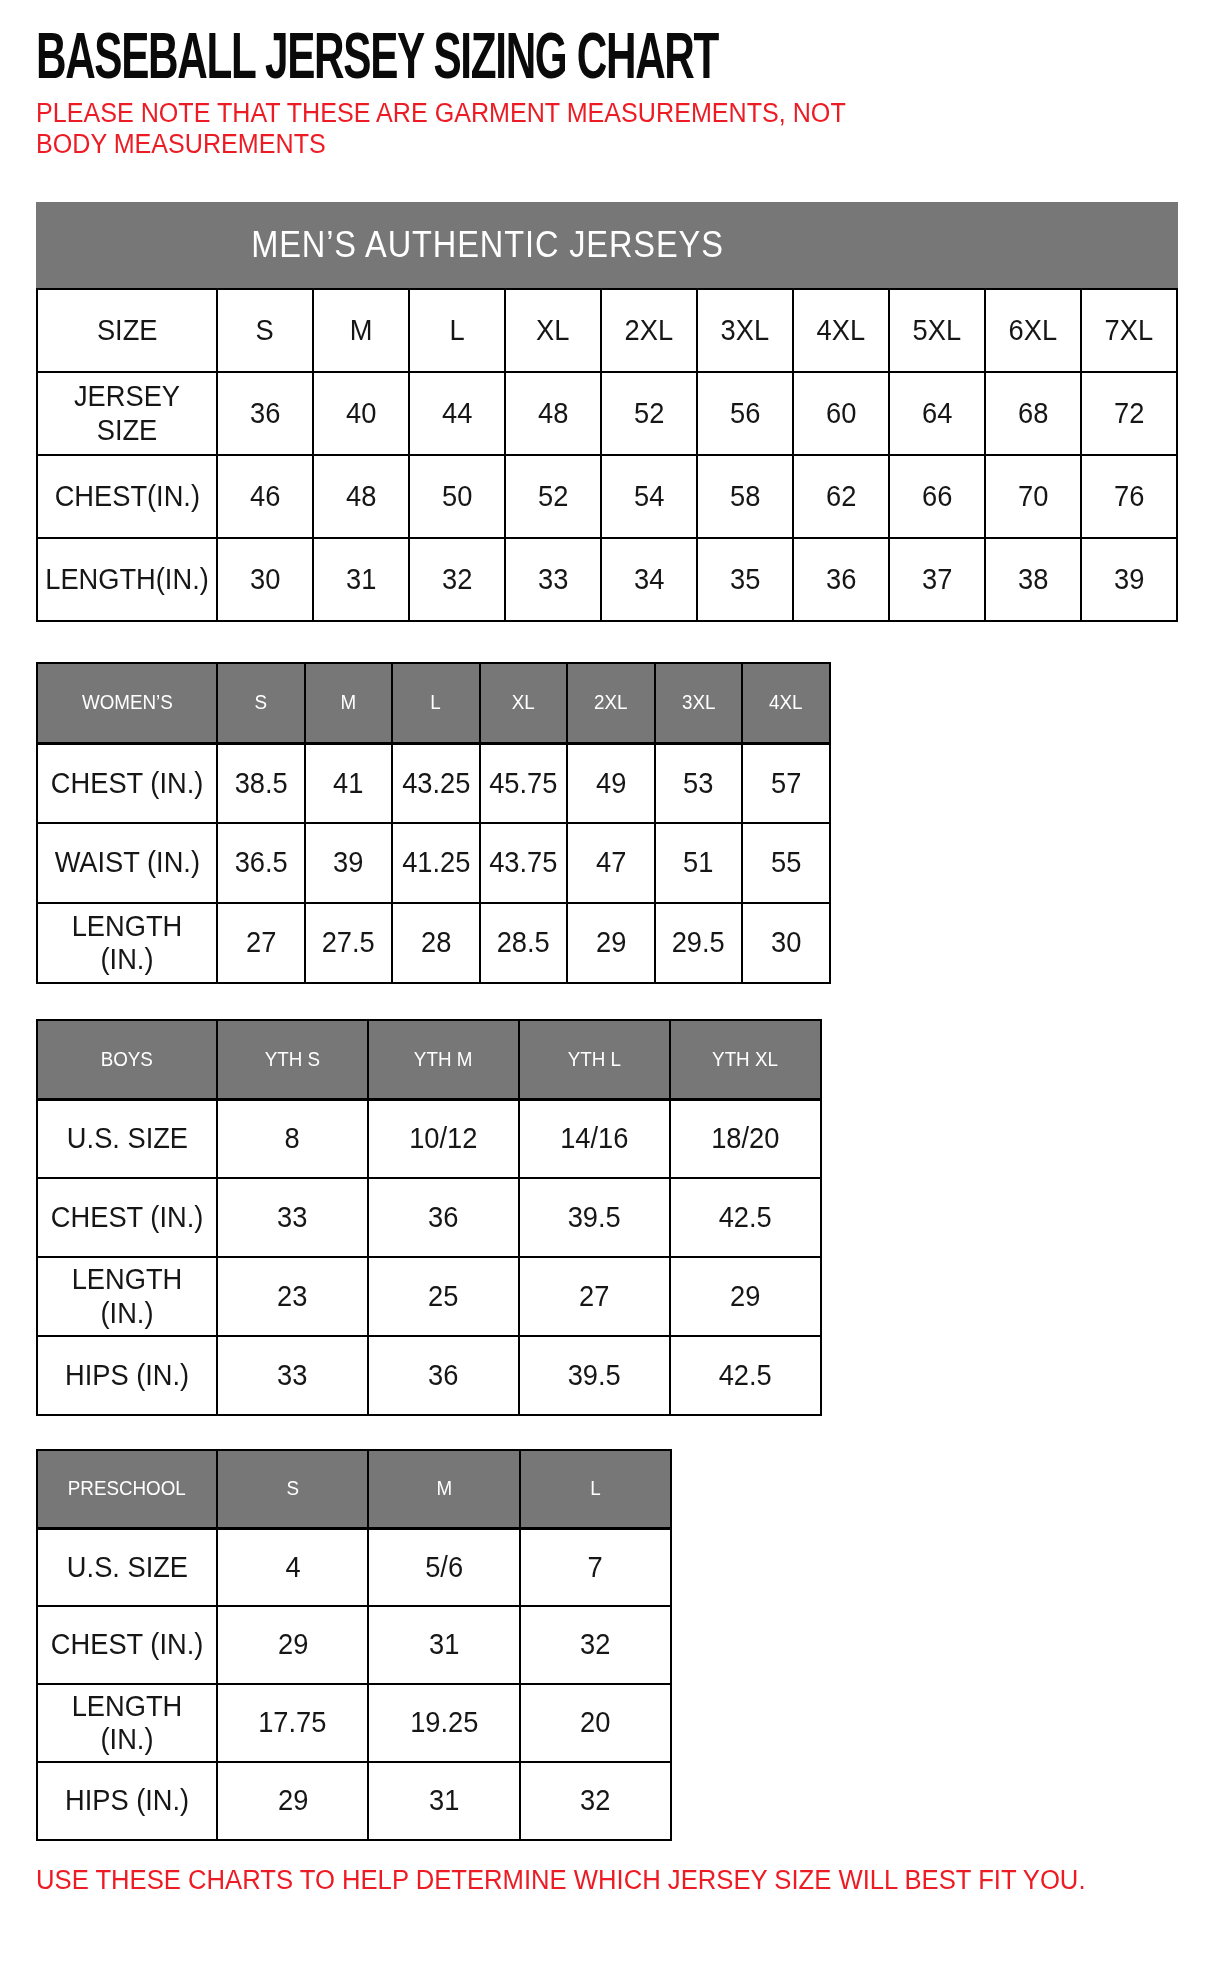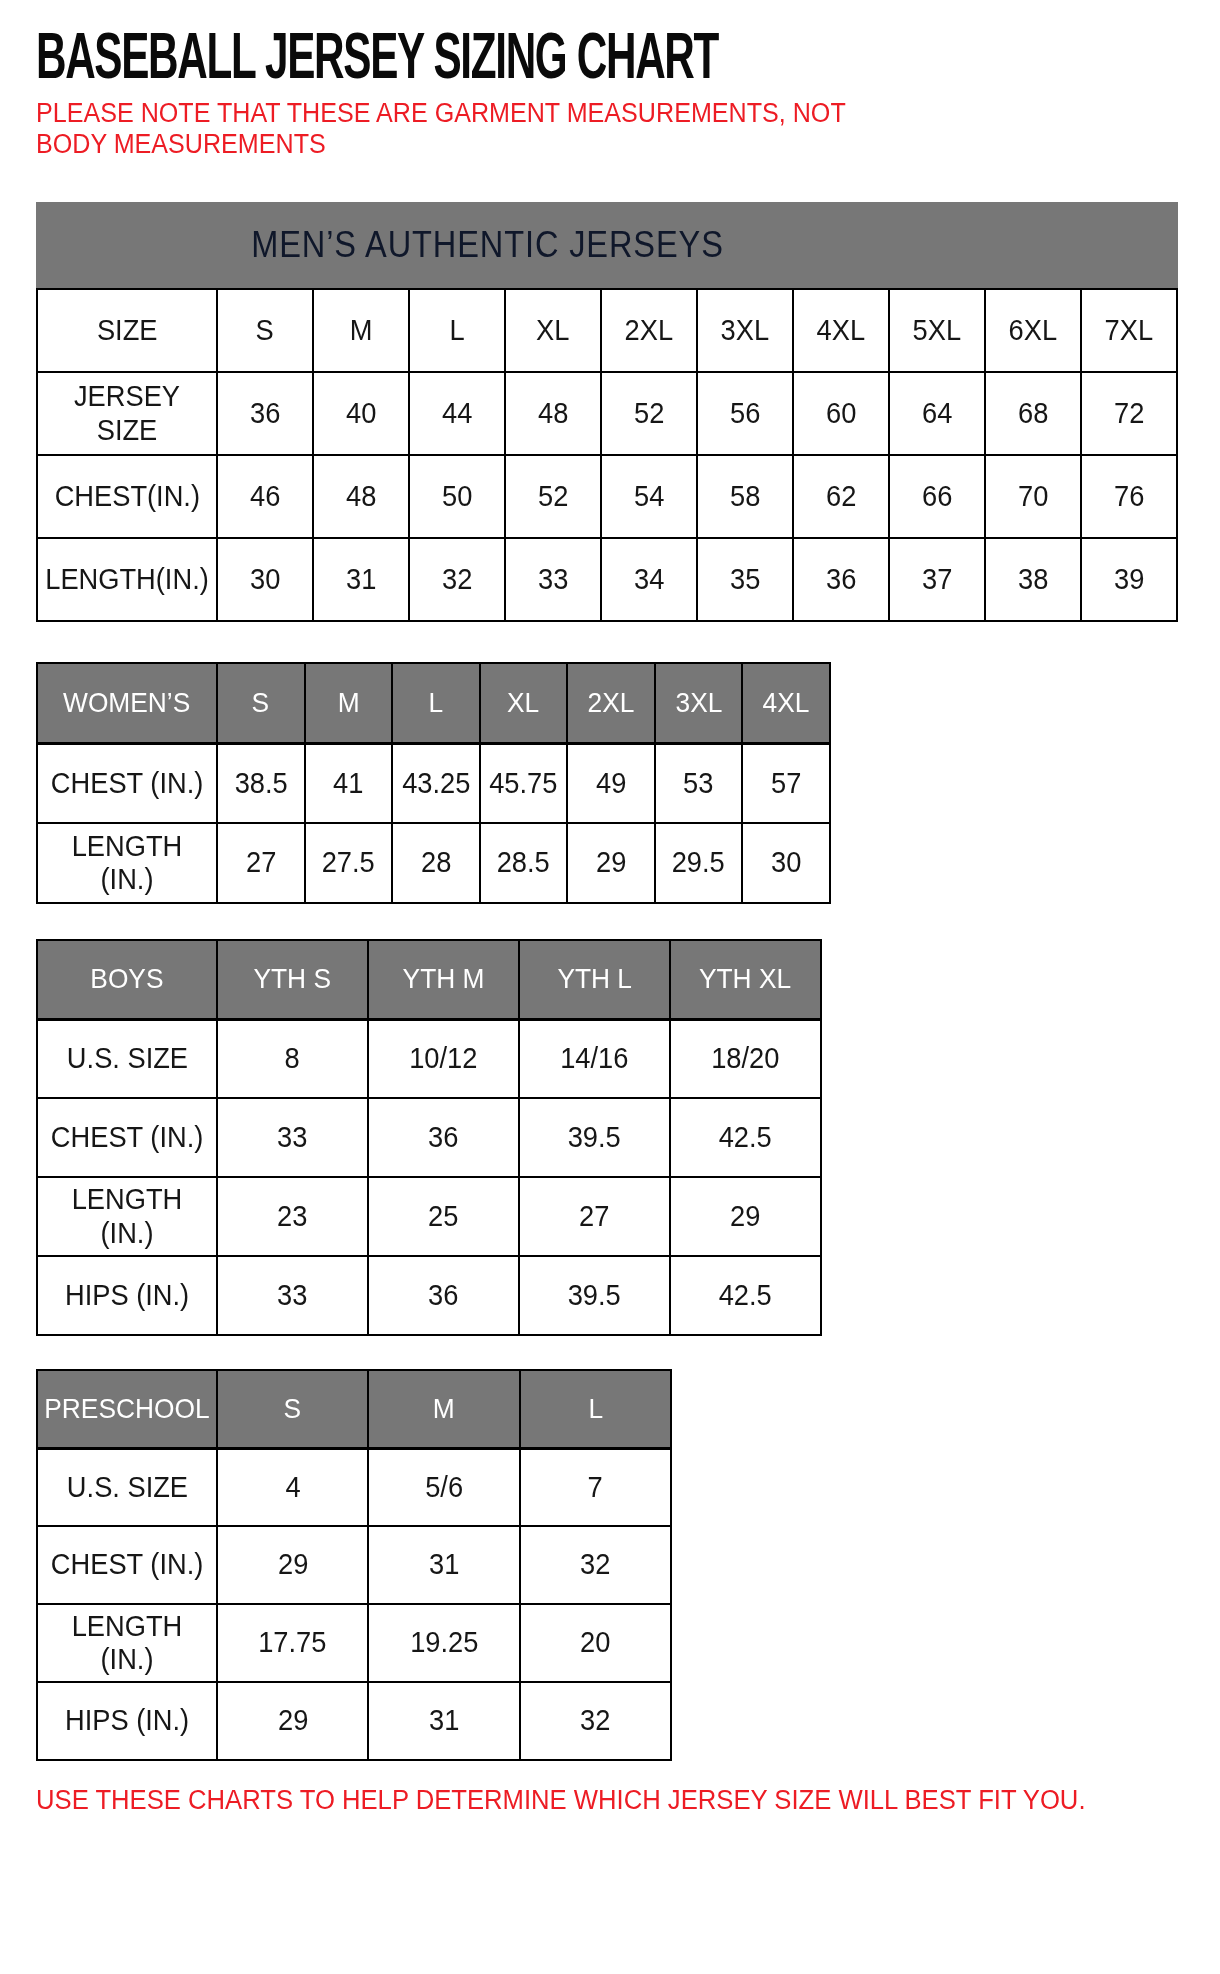--- a/index.html
+++ b/index.html
@@ -36,21 +36,21 @@
     line-height: 1.15;
     width: 920px;
     transform: scaleX(0.93);
     transform-origin: left top;
     margin: 0 0 42px 0;
   }
   .banner {
     width: 1142px;
     height: 86px;
     background: var(--header-gray, #777777);
-    color: #0f172a;
+    color: #ffffff;
     display: flex;
     align-items: center;
     justify-content: center;
   }
   .banner .btxt {
     font-size: 37px;
     letter-spacing: 1px;
     transform: translateX(-120px) scaleX(0.88);
     white-space: nowrap;
   }
@@ -66,21 +66,21 @@
     padding: 0;
     font-weight: 400;
     color: #161616;
     font-size: 29px;
     overflow: hidden;
   }
   table.size-table th {
     background: var(--header-gray, #777777);
     color: #ffffff;
     border-bottom: 3px solid #000;
-    font-size: 28px;
+    font-size: 20px;
   }
   .cz {
     display: inline-block;
     transform: scaleX(0.94);
     white-space: pre-line;
     line-height: 1.15;
   }
   
   table.mens      { width: 1142px; border-radius: 15px; }
   table.mens tr   { height: 83px; }
@@ -205,20 +205,30 @@
             <td><span class="cz">CHEST (IN.)</span></td>
             <td><span class="cz">38.5</span></td>
             <td><span class="cz">41</span></td>
             <td><span class="cz">43.25</span></td>
             <td><span class="cz">45.75</span></td>
             <td><span class="cz">49</span></td>
             <td><span class="cz">53</span></td>
             <td><span class="cz">57</span></td>
           </tr>
           <tr>
+            <td><span class="cz">WAIST (IN.)</span></td>
+            <td><span class="cz">36.5</span></td>
+            <td><span class="cz">39</span></td>
+            <td><span class="cz">41.25</span></td>
+            <td><span class="cz">43.75</span></td>
+            <td><span class="cz">47</span></td>
+            <td><span class="cz">51</span></td>
+            <td><span class="cz">55</span></td>
+          </tr>
+          <tr>
             <td><span class="cz">LENGTH (IN.)</span></td>
             <td><span class="cz">27</span></td>
             <td><span class="cz">27.5</span></td>
             <td><span class="cz">28</span></td>
             <td><span class="cz">28.5</span></td>
             <td><span class="cz">29</span></td>
             <td><span class="cz">29.5</span></td>
             <td><span class="cz">30</span></td>
           </tr>
         </tbody>

